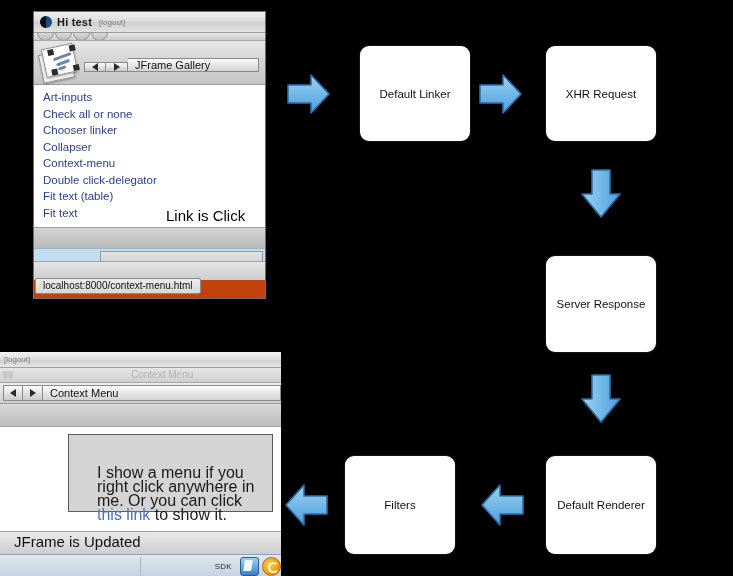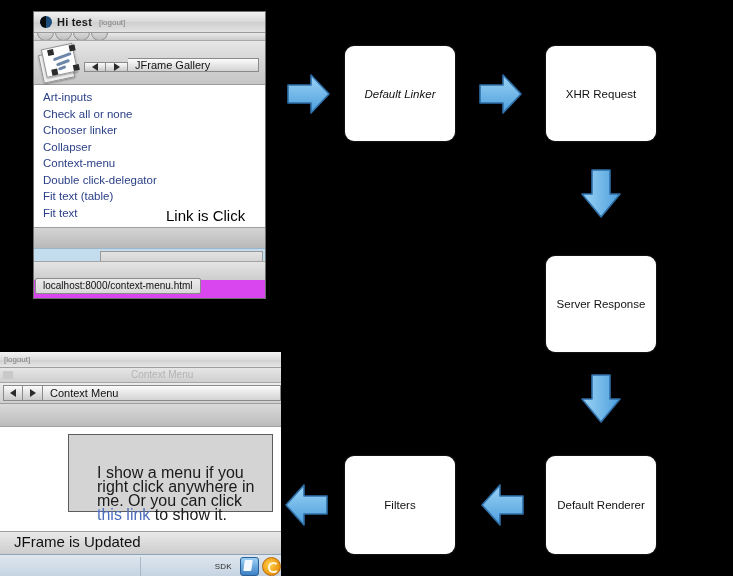--- a/index.html
+++ b/index.html
@@ -15,21 +15,21 @@
     font-family: "Liberation Sans", sans-serif;
   }
 
   
   .abs { position: absolute; }
 
   
   #window-gallery {
     left: 33px; top: 11px;
     width: 233px; height: 288px;
-    background: #d946ef;
+    background: #c2410c;
     border: 1px solid #6e6e6e;
     overflow: hidden;
     box-sizing: border-box;
   }
   .titlebar {
     height: 21px;
     background: linear-gradient(to bottom, #f2f2f2 0%, #d9d9d9 48%, #cfcfcf 52%, #e2e2e2 100%);
     border-bottom: 1px solid #9a9a9a;
     display: flex;
     align-items: center;
@@ -504,21 +504,21 @@
     </div>
     <div class="ctx-taskbar">
       <span class="divider"></span>
       <span class="sdk-label">SDK</span>
       <span class="task-icon finder"></span>
       <span class="task-icon swirl"></span>
     </div>
   </div>
 </div>
 
-<div class="flow-box" style="left:345px; top:46px; width:110px; height:95px;font-style:italic;">Default Linker</div>
+<div class="flow-box" style="left:360px; top:46px; width:110px; height:95px;">Default Linker</div>
 
 <div class="flow-box" style="left:546px; top:46px; width:110px; height:95px;">XHR Request</div>
 
 <div class="flow-box" style="left:546px; top:256px; width:110px; height:96px;">Server Response</div>
 
 <div class="flow-box" style="left:546px; top:456px; width:110px; height:98px;">Default Renderer</div>
 
 <div class="flow-box" style="left:345px; top:456px; width:110px; height:98px;">Filters</div>
 
 <div class="arrow" style="left:286px; top:72px;">

